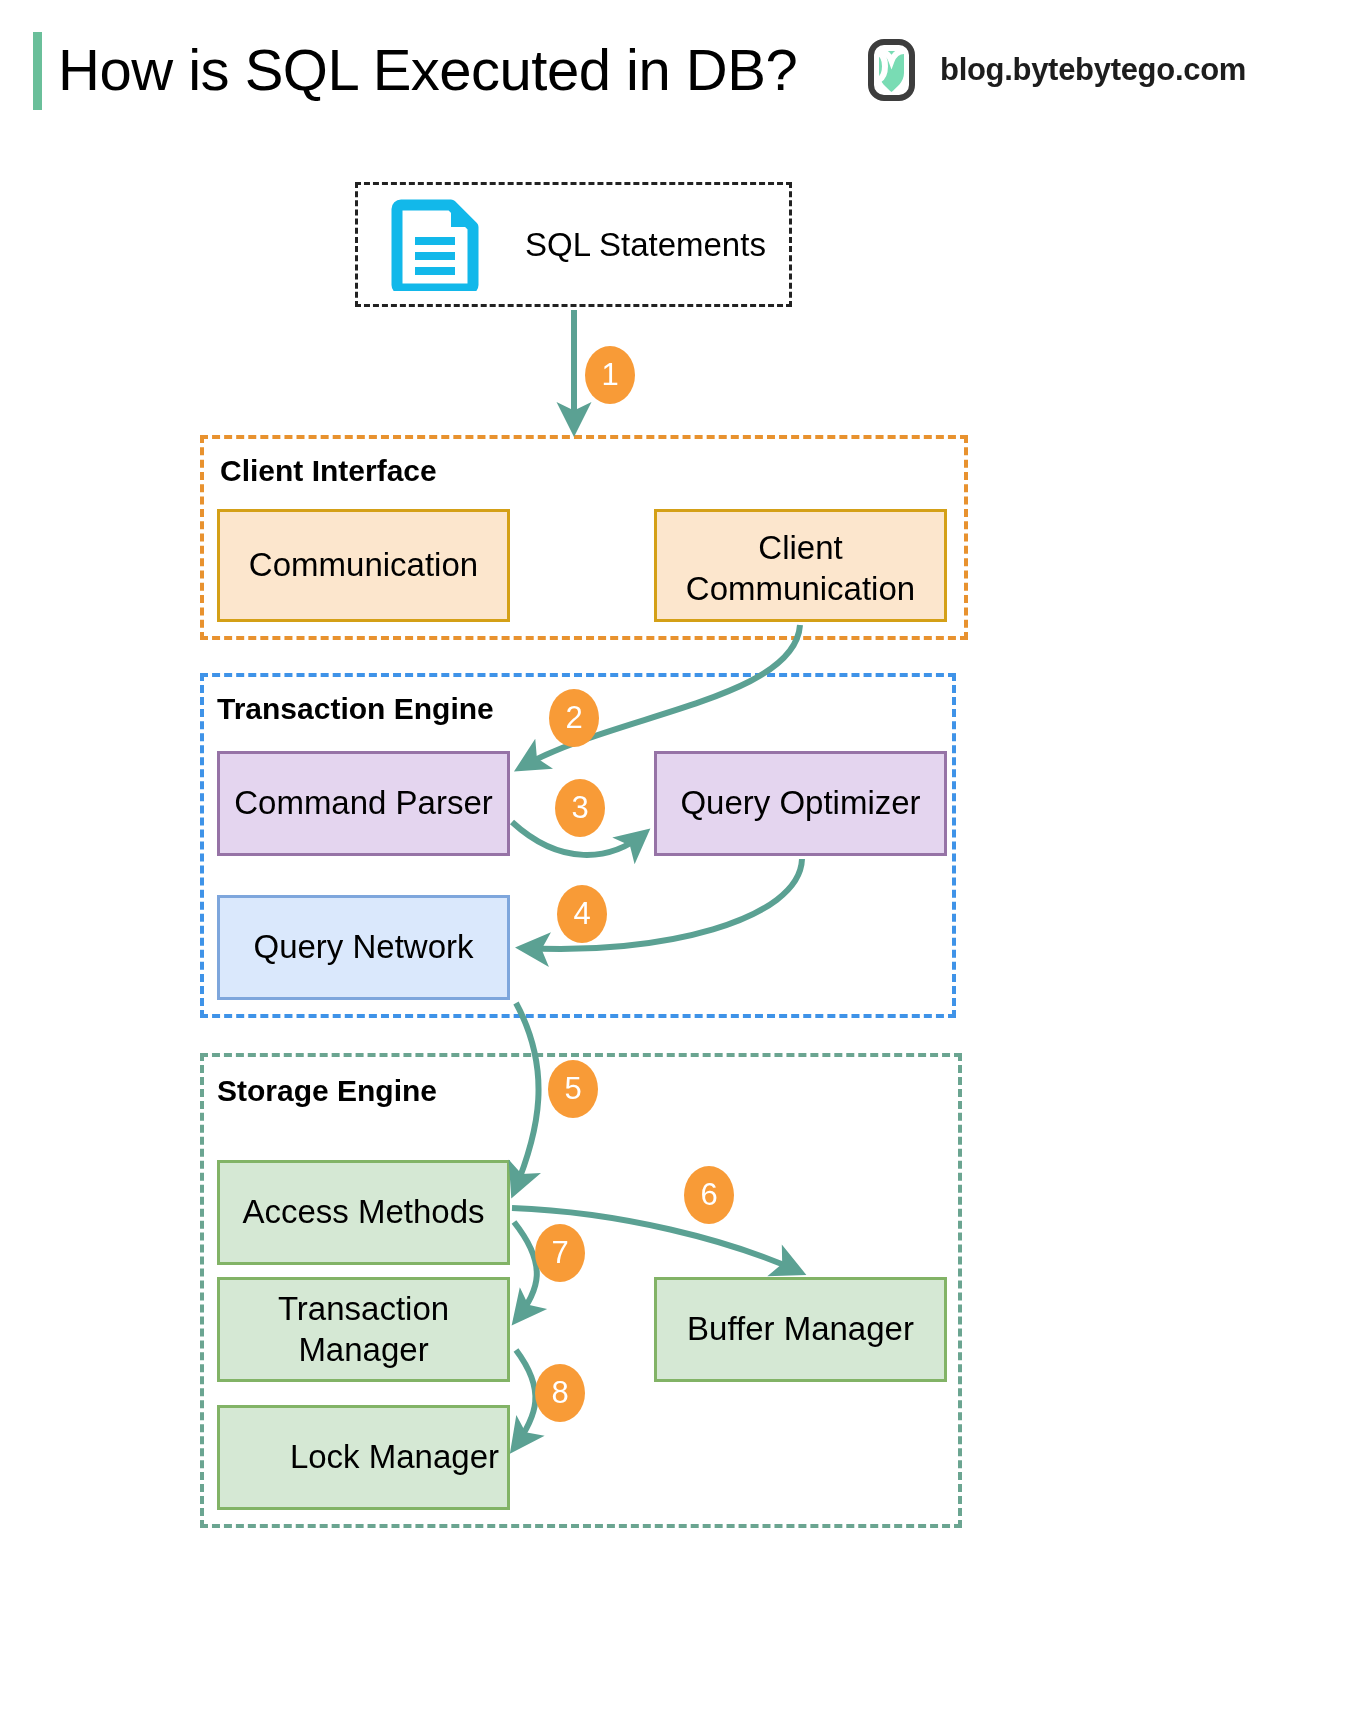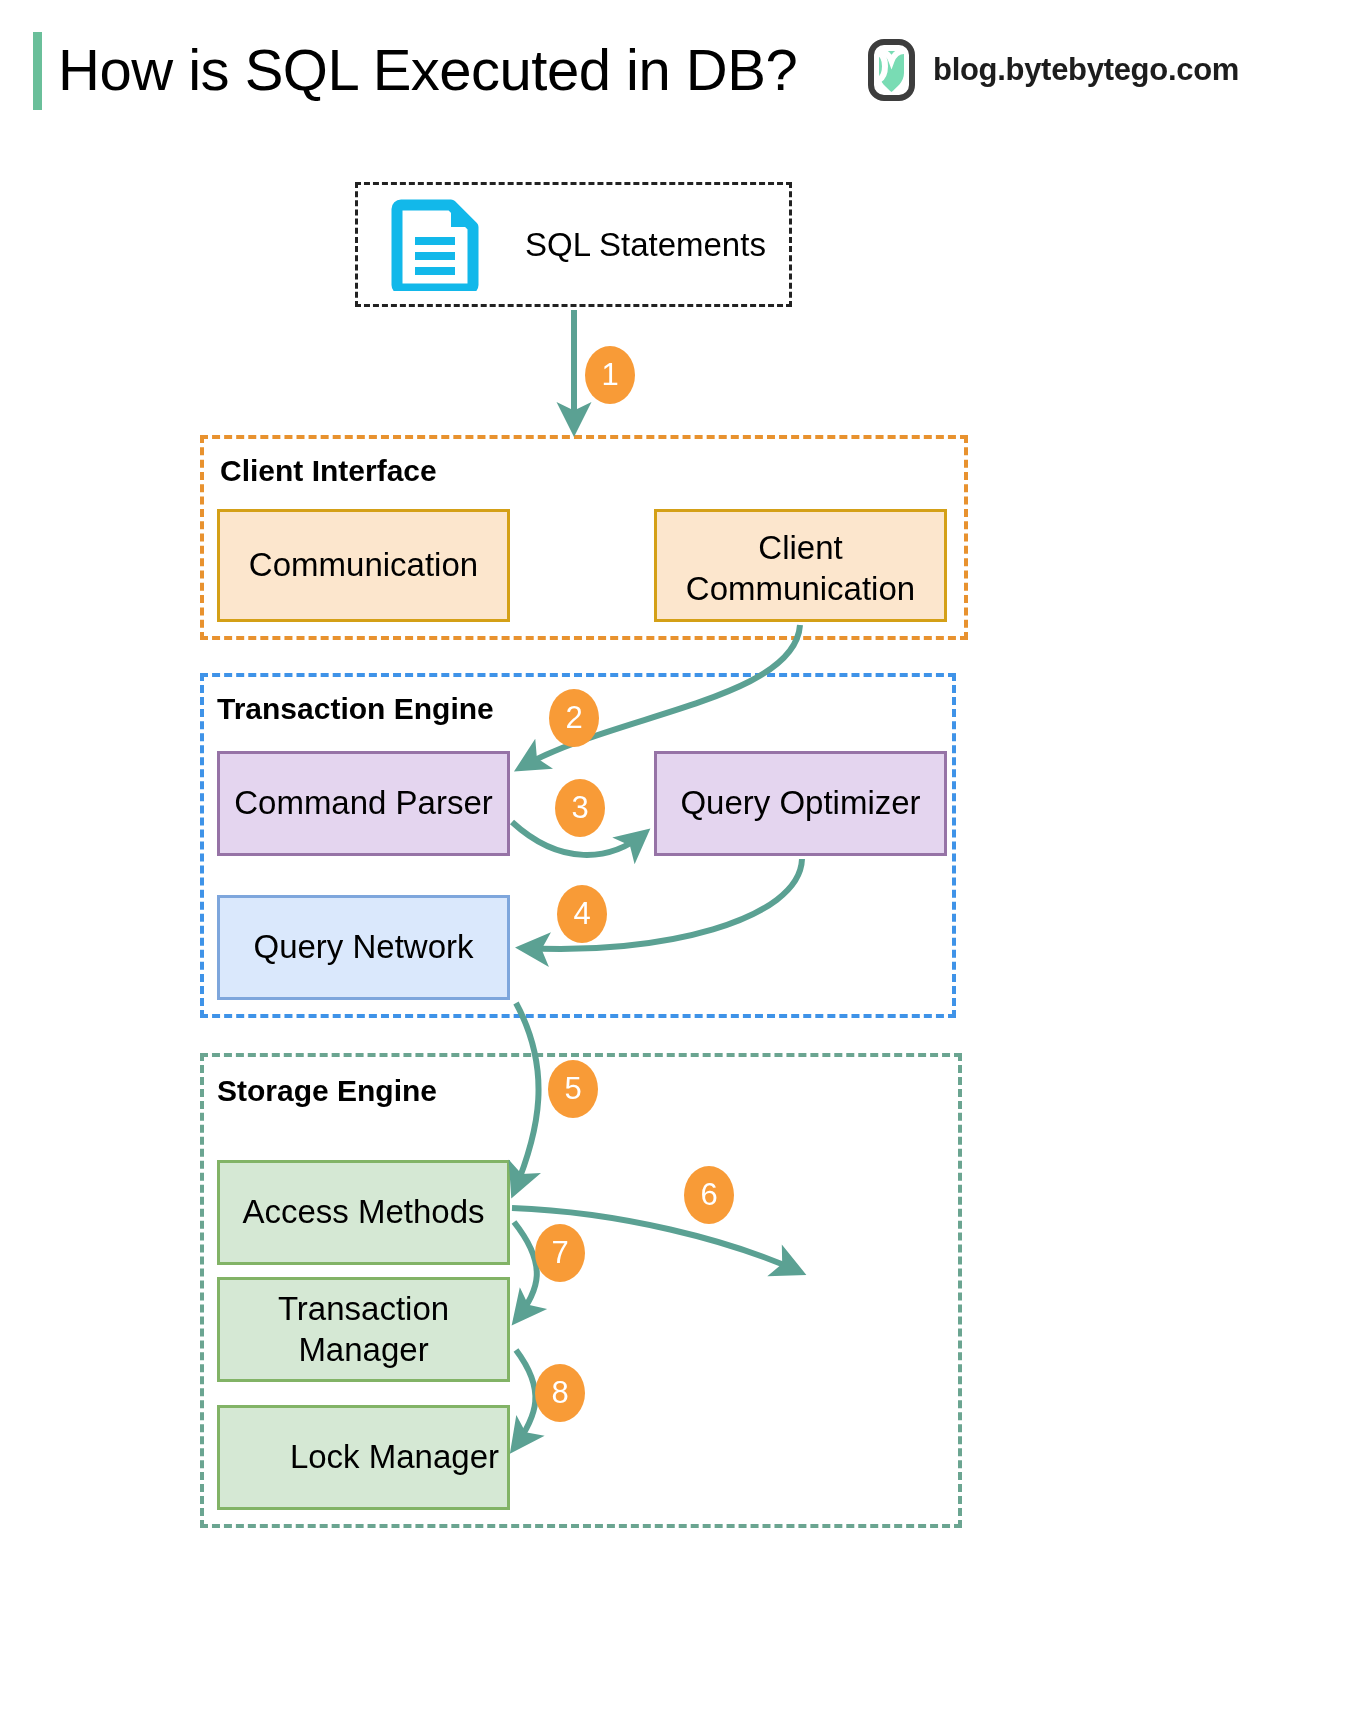--- a/index.html
+++ b/index.html
@@ -40,21 +40,21 @@
     color: #000000;
     white-space: nowrap;
     line-height: 78px;
   }
   #brand {
     position: absolute;
     left: 868px; top: 38px;
     height: 64px;
     display: flex;
     align-items: center;
-    gap: 18px;
+    gap: 25px;
   }
   #brand-logo { width: 47px; height: 62px; flex: none; }
   #brand-text {
     font-size: 31px;
     font-weight: 700;
     color: #1d1d1d;
     white-space: nowrap;
     letter-spacing: -0.3px;
   }
 
@@ -202,20 +202,23 @@
     <span>Query Network</span>
   </div>
 
   <div class="group" id="group-storage" style="left:200px; top:1053px; width:762px; height:475px;"></div>
   <div class="group-label" style="left:217px; top:1074px;">Storage Engine</div>
 
   <div class="node green" style="left:217px; top:1153px; width:293px; height:105px;margin-top:7px;">
     <span>Access Methods</span>
   </div>
 
+  <div class="node green" style="left:654px; top:1277px; width:293px; height:105px;">
+    <span>Buffer Manager</span>
+  </div>
 
   <div class="node green" style="left:217px; top:1277px; width:293px; height:105px;">
     <span>
       <span style="display: block;">Transaction</span>
       <span style="display: block;">Manager</span>
     </span>
   </div>
 
   <div class="node green" style="left:217px; top:1405px; width:293px; height:105px;justify-content:flex-end;">
     <span>Lock Manager</span>

